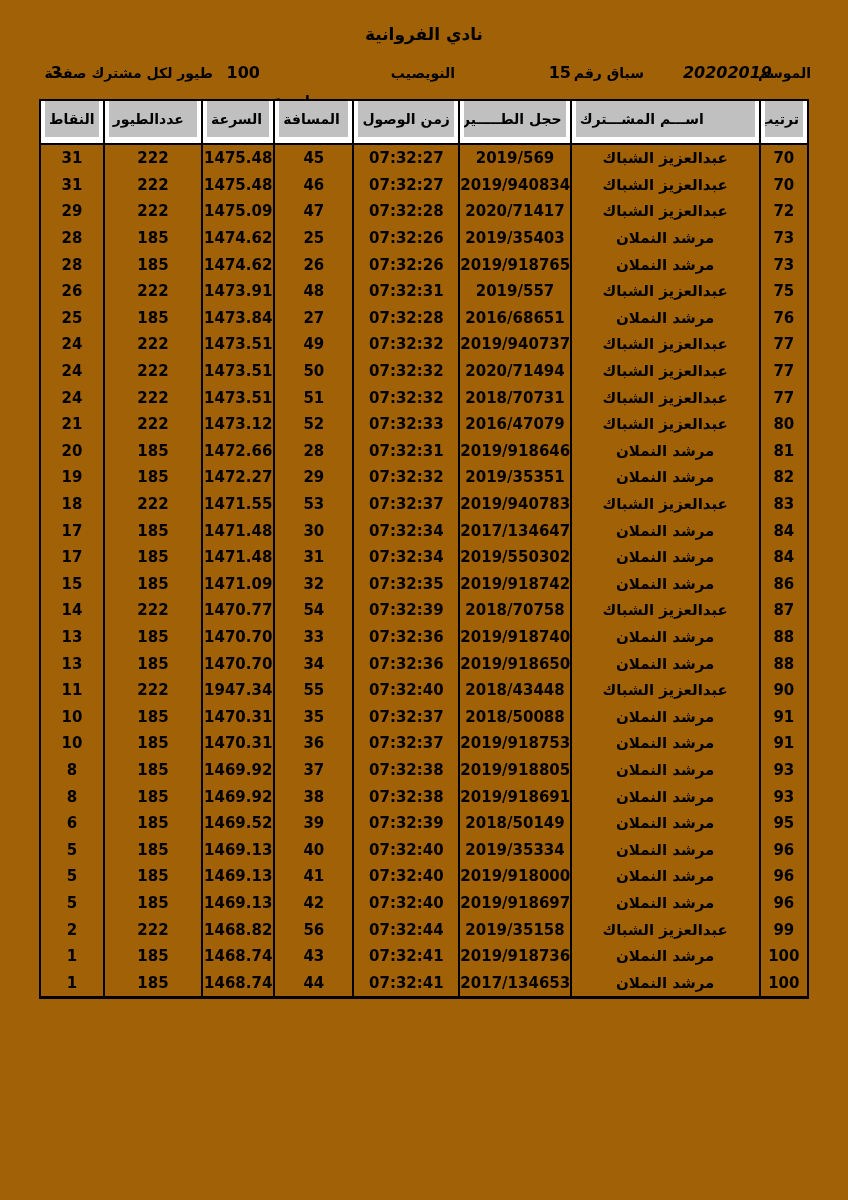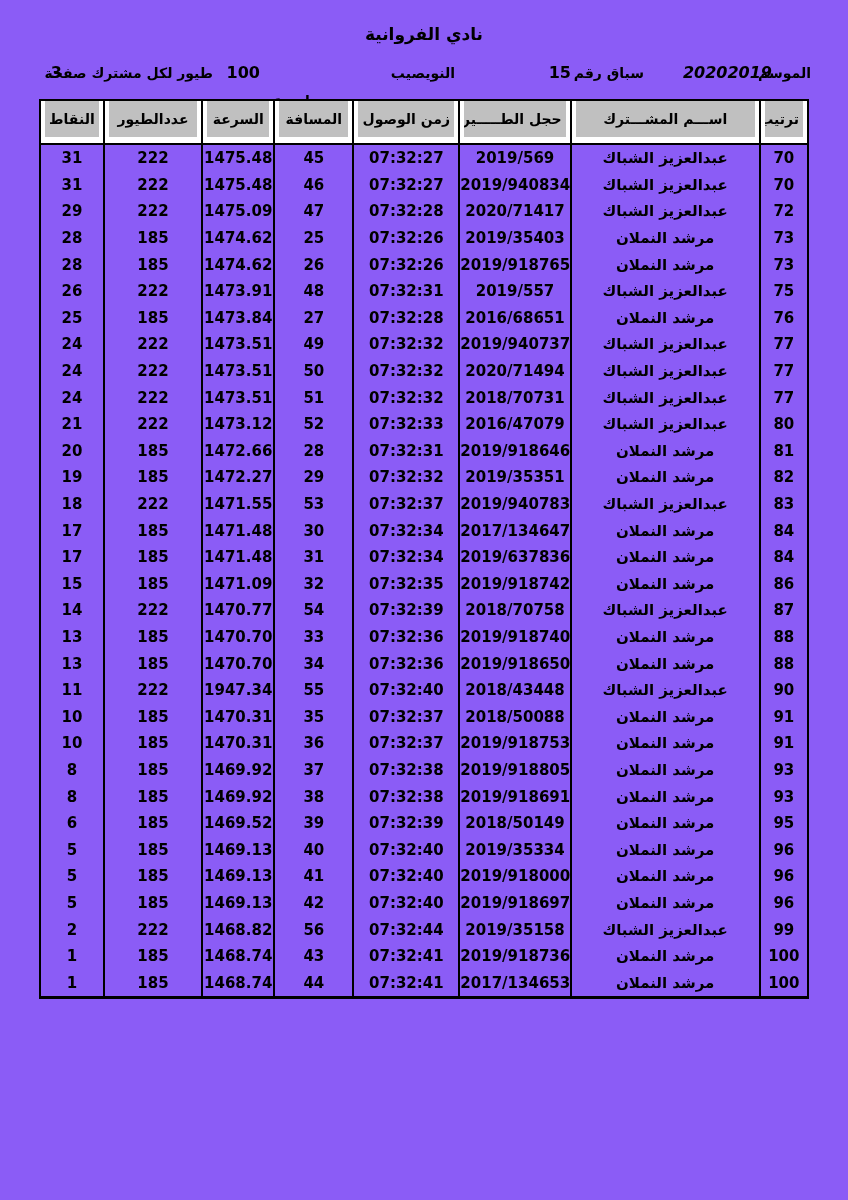--- a/index.html
+++ b/index.html
@@ -4,21 +4,21 @@
 <style>
   html, body {
     margin: 0;
     padding: 0;
     background: #ffffff;
   }
   .page {
     position: relative;
     width: 848px;
     height: 1200px;
-    background: #8b5cf6;
+    background: #a16207;
     font-family: "DejaVu Sans", sans-serif;
     font-weight: bold;
     color: #000000;
     overflow: hidden;
   }
   .club-title {
     position: absolute;
     top: 24px;
     left: 0;
     width: 100%;
@@ -66,21 +66,21 @@
     border-bottom: 2px solid #000000;
     padding: 0 4px 6px 4px;
     height: 36px;
     vertical-align: top;
     background: #ffffff;
   }
   .hdr-fill {
     background: #c0c0c0;
     height: 100%;
     line-height: 36px;
-    text-align: center;
+    text-align: left;
     padding: 0 4px;
     font-size: 14px;
     white-space: nowrap;
     overflow: hidden;
   }
   table.results td {
     border-left: 2px solid #000000;
     border-right: 2px solid #000000;
     padding: 0;
     height: 26.6px;
@@ -313,21 +313,21 @@
         <td class="cell-ring">2017/134647</td>
         <td class="cell-time">07:32:34</td>
         <td class="cell-dist">30</td>
         <td class="cell-speed">1471.48</td>
         <td class="cell-birds">185</td>
         <td class="cell-points">17</td>
       </tr>
         <tr style="">
         <td class="cell-rank">84</td>
         <td class="cell-name">مرشد النملان</td>
-        <td class="cell-ring">2019/637836</td>
+        <td class="cell-ring">2019/550302</td>
         <td class="cell-time">07:32:34</td>
         <td class="cell-dist">31</td>
         <td class="cell-speed">1471.48</td>
         <td class="cell-birds">185</td>
         <td class="cell-points">17</td>
       </tr>
         <tr style="">
         <td class="cell-rank">86</td>
         <td class="cell-name">مرشد النملان</td>
         <td class="cell-ring">2019/918742</td>

